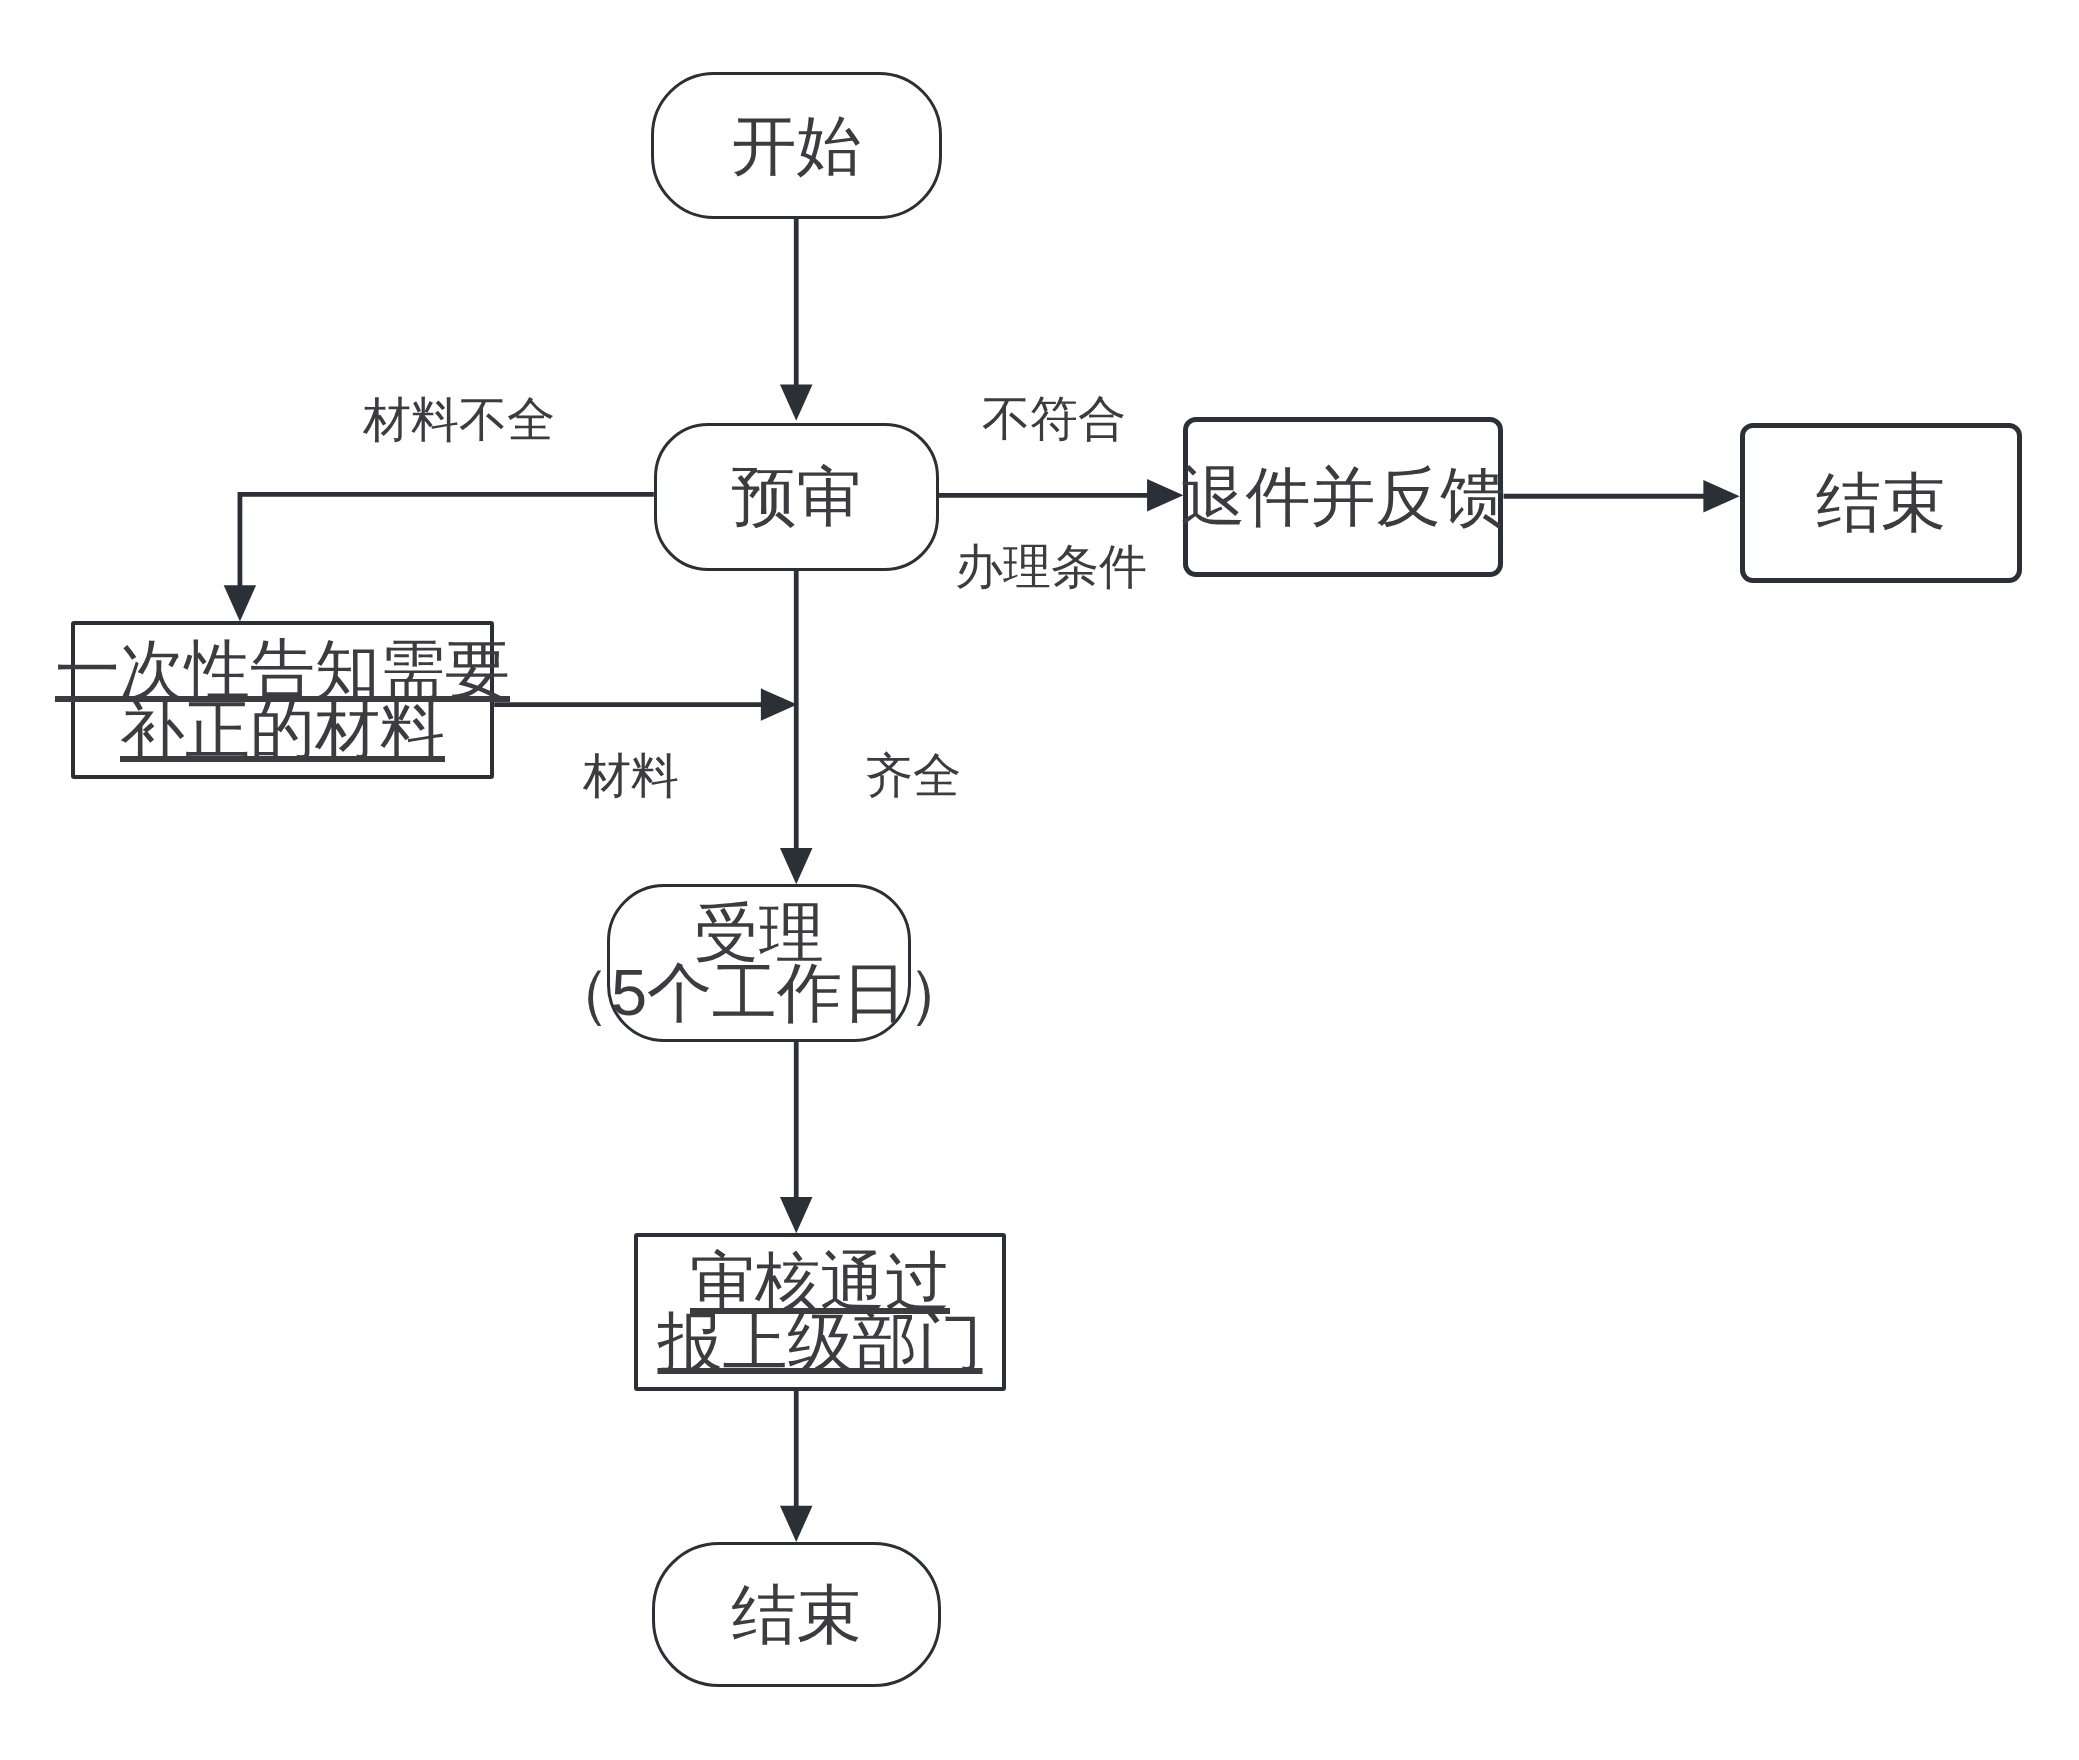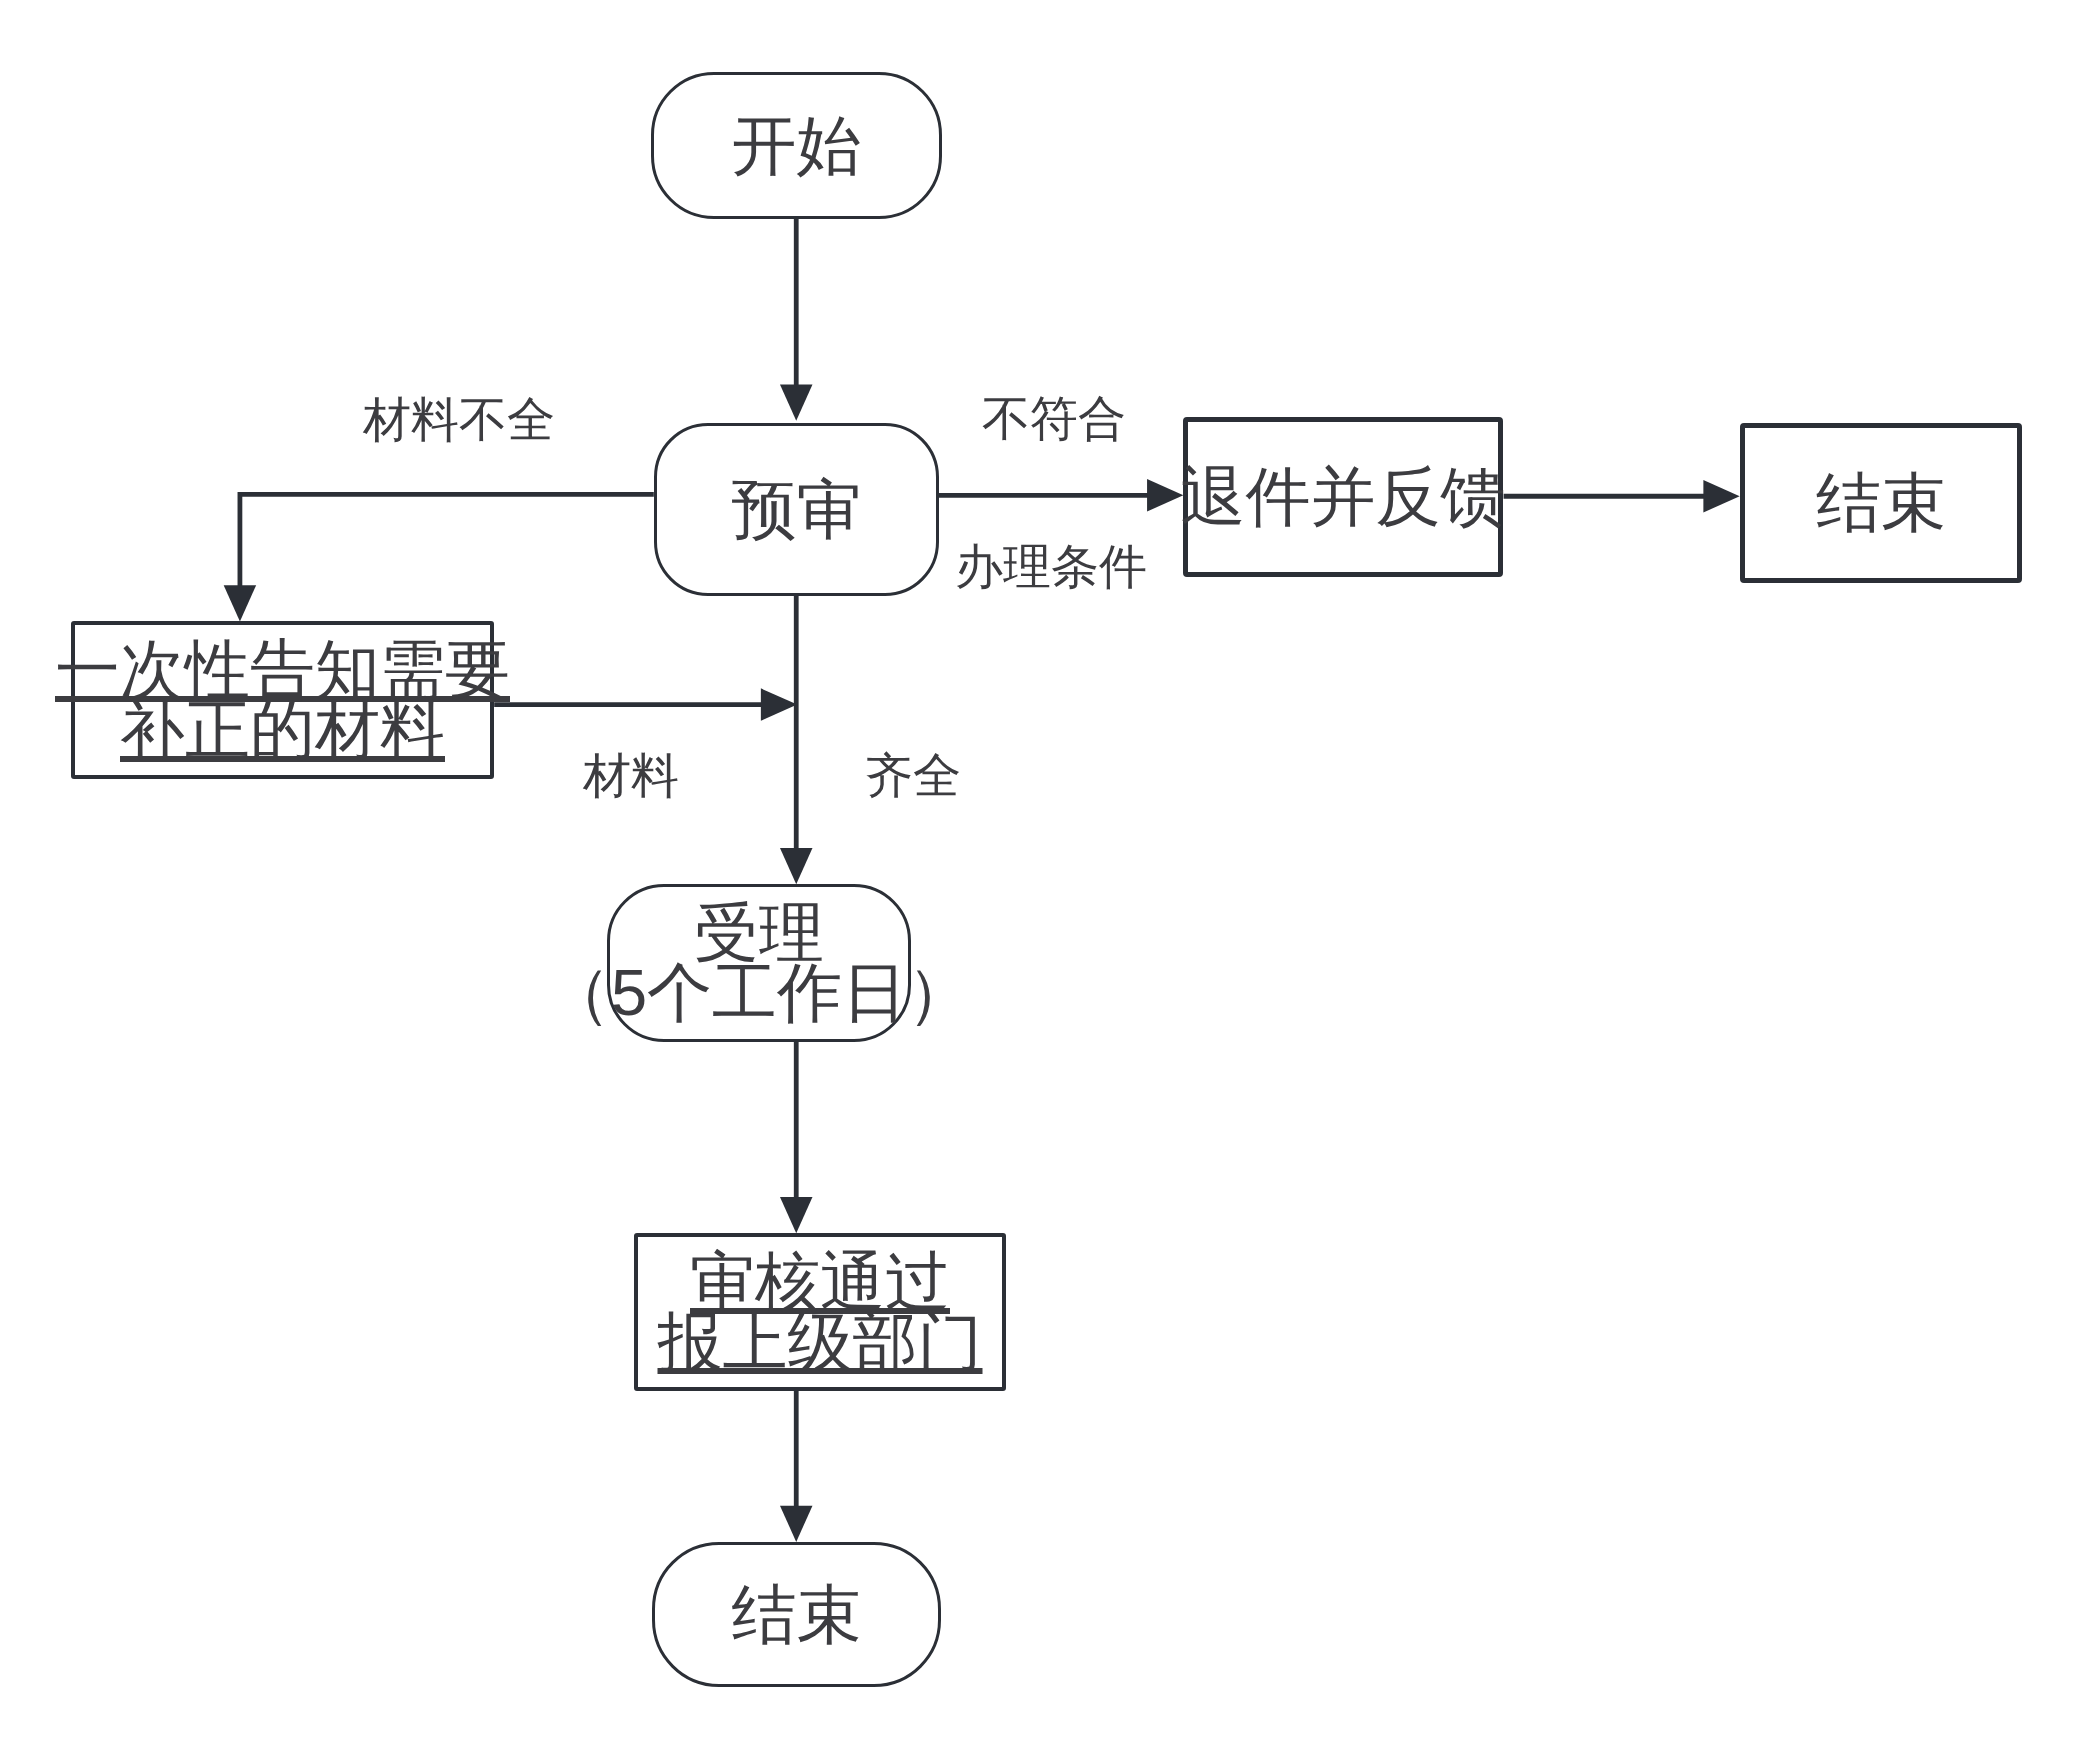--- a/index.html
+++ b/index.html
@@ -16,21 +16,21 @@
   .edges polygon{fill:currentColor;stroke:none;}
   .node{
     position:absolute;
     display:flex;flex-direction:column;align-items:center;justify-content:center;
     background:var(--bg);
     border:3.8px solid var(--stroke);
     color:var(--text);
     font-size:65px;line-height:60px;
     text-align:center;white-space:nowrap;
   }
-  .node.rect{border-width:5.7px;border-radius:4px;}
+  .node.rect{border-width:5.7px;border-radius:13px;}
   .node.rect-thin{border-width:4.8px;border-radius:3px;text-decoration:underline;}
   .edge-label{
     position:absolute;transform:translate(-50%,-50%);
     color:var(--text);font-size:48px;line-height:54px;white-space:nowrap;
   }
 </style>
 </head>
 <body>
 
 <div class="canvas">
@@ -59,21 +59,21 @@
     <polygon points="816,1252 850,1252 833,1290"></polygon>
 
     <line x1="833" y1="1455" x2="833" y2="1579"></line>
     <polygon points="816,1575 850,1575 833,1613"></polygon>
   </svg>
 
   <div class="node" style="left:651px;top:72px;width:291px;height:147px;border-radius:63px;">
     <span>开始</span>
   </div>
 
-  <div class="node" style="left:654px;top:423px;width:285px;height:173px;border-radius:54px;">
+  <div class="node" style="left:654px;top:423px;width:285px;height:148px;border-radius:54px;">
     <span>预审</span>
   </div>
 
   <div class="node rect" style="left:1183px;top:417px;width:320px;height:160px;">
     <span>退件并反馈</span>
   </div>
 
   <div class="node rect" style="left:1740px;top:423px;width:282px;height:160px;">
     <span>结束</span>
   </div>

